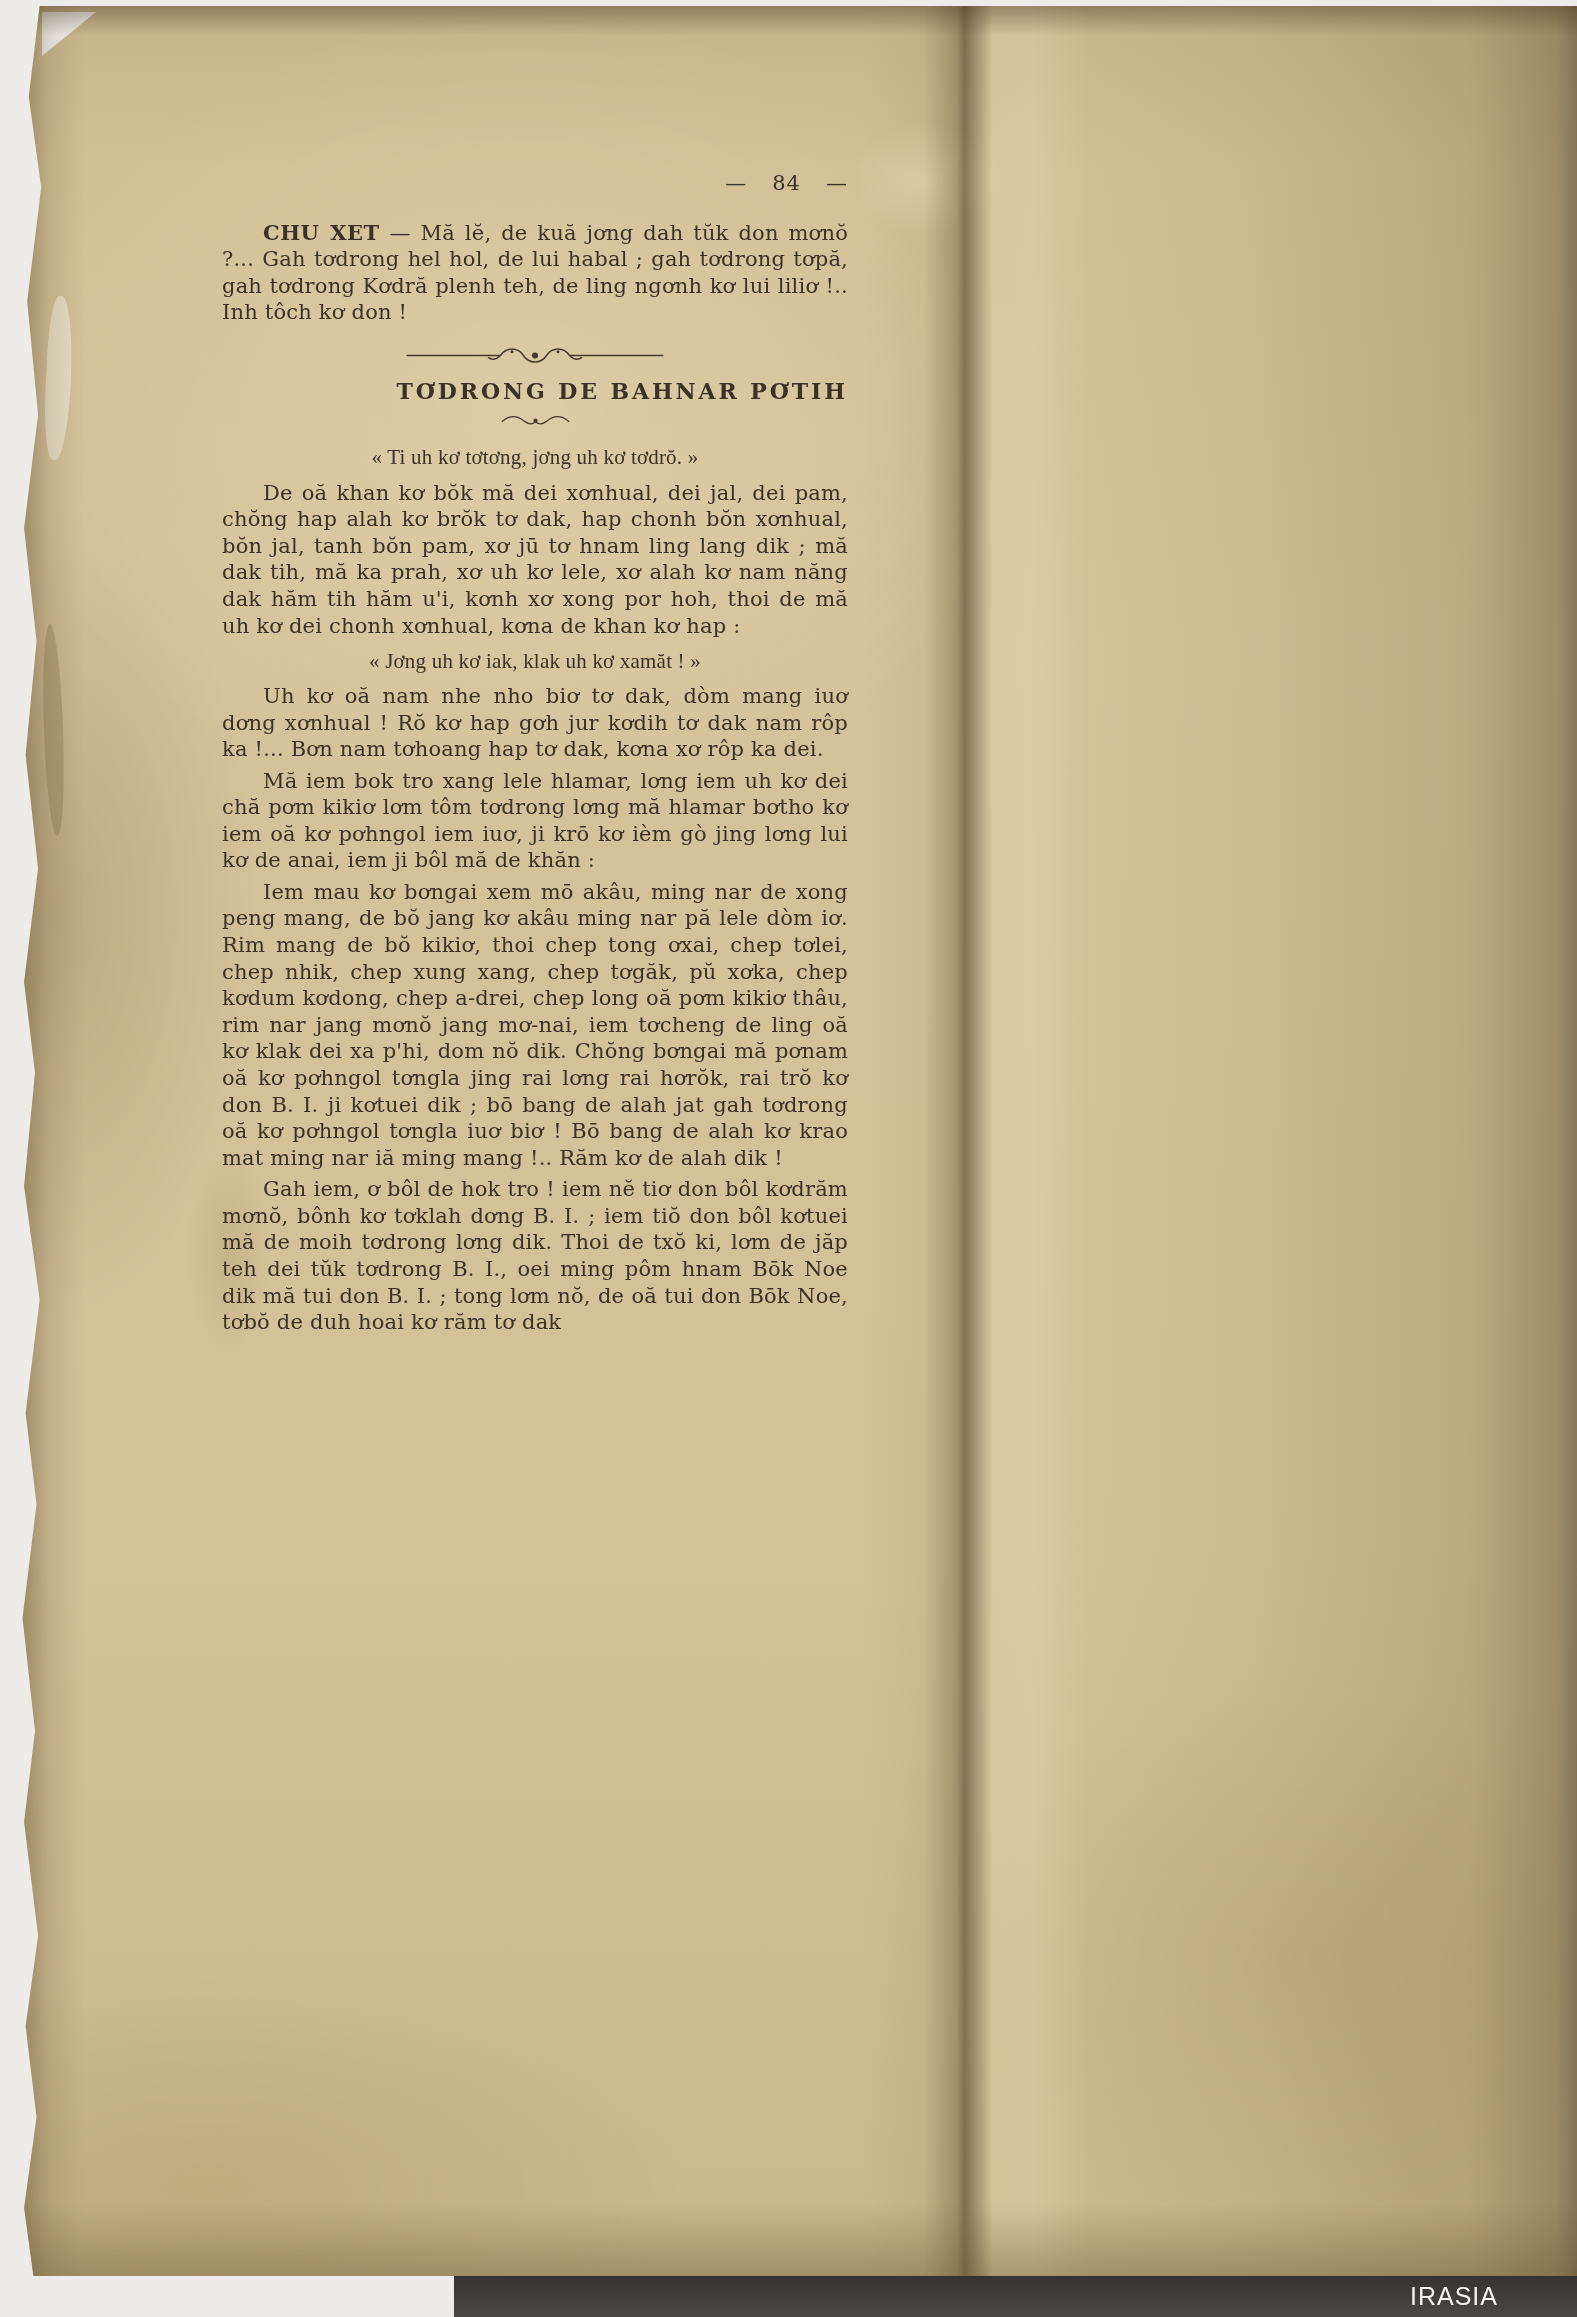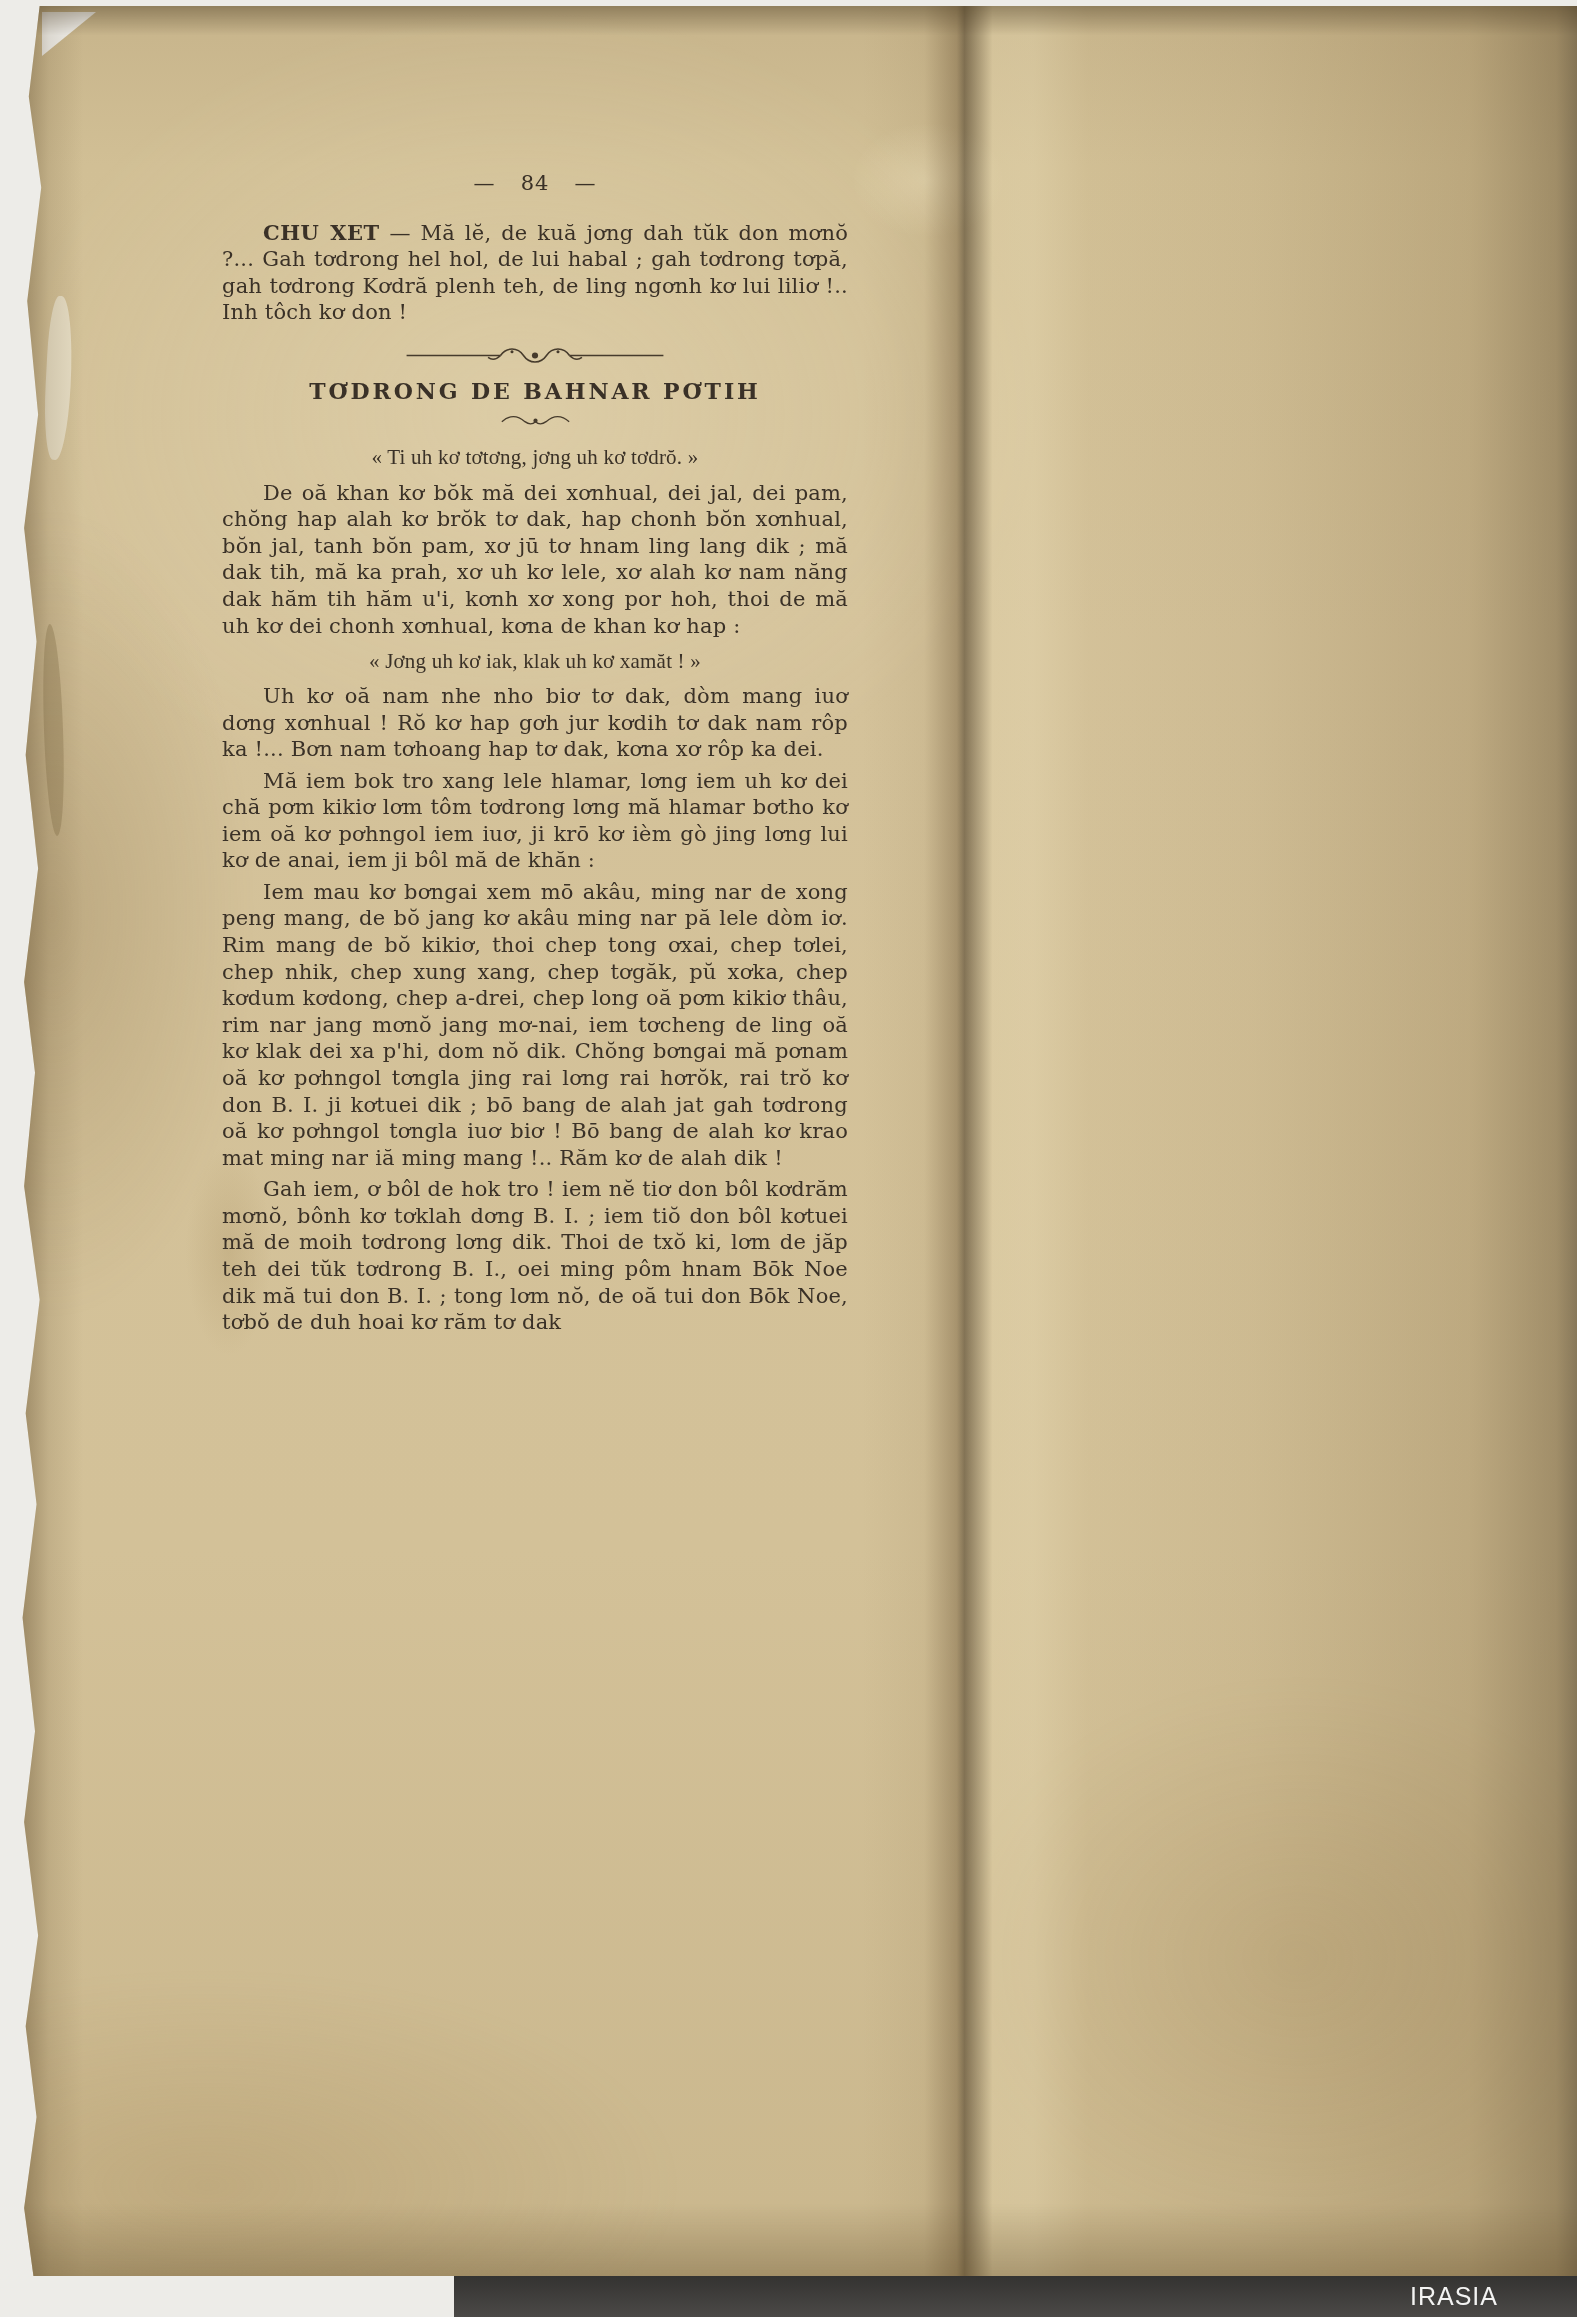--- a/index.html
+++ b/index.html
@@ -70,28 +70,28 @@
 
   .text-block {
     position:absolute; left:222px; top:170px; width:626px;
     color:#3930255; 
     color:#3a3127;
     font-size:21px; line-height:26.6px;
     text-align:justify; letter-spacing:0.2px;
     z-index:5;
   }
   .pageno {
-    text-align:center; font-size:21px; letter-spacing:1px;
+    text-align:right; font-size:21px; letter-spacing:1px;
     word-spacing:17.4px; margin-bottom:23px;
   }
   .para { text-indent:41px; margin-bottom:4.8px; }
   .dialogue .speaker { font-weight:bold; letter-spacing:0.5px; }
   .quote { text-align:center; text-indent:0; margin:8.7px 0 8.7px;font-family:Liberation Serif, serif; }
   .heading {
-    text-align:center; font-weight:bold; font-size:22px;
+    text-align:right; font-weight:bold; font-size:22px;
     letter-spacing:2.9px; margin:9.7px 0 1.9px; text-indent:0;
   }
   .divider, .flourish { text-align:center; margin:15.4px 0 1.9px; text-indent:0; }
   .flourish { margin:1.9px 0 11.6px; }
   .divider svg, .flourish svg { display:inline-block; vertical-align:middle; }
 
   .scan-bar {
     position:absolute; left:454px; right:0; bottom:0; height:41px;
     background:linear-gradient(180deg,#343331,#4b4947);
     z-index:8;

